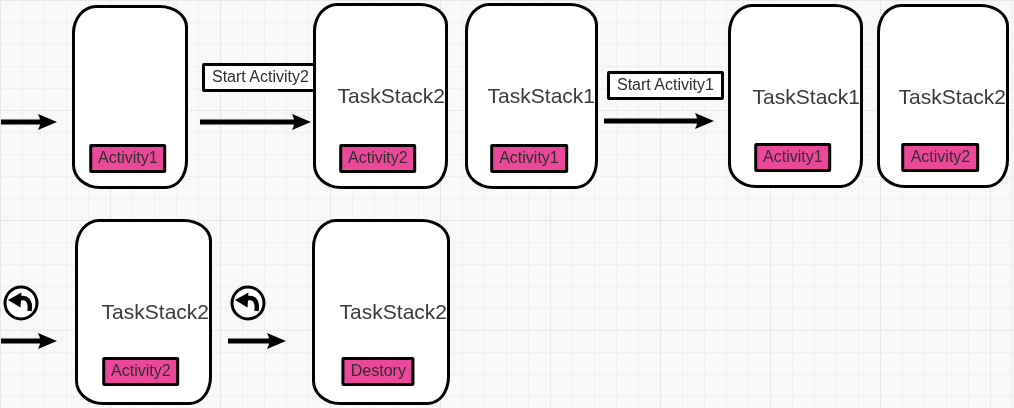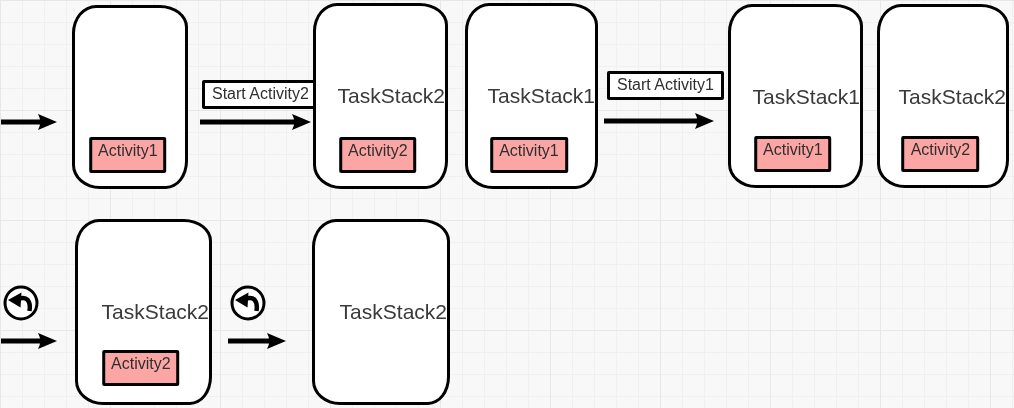--- a/index.html
+++ b/index.html
@@ -35,24 +35,24 @@
     font-size: 21px;
     color: #3a3a3a;
     white-space: nowrap;
   }
   .activity-box {
     position: absolute;
     left: 48%;
     transform: translateX(-50%);
     bottom: 13px;
     box-sizing: border-box;
-    background: #fca5a5;
+    background: #ec4899;
     border: 3px solid #000000;
     border-radius: 2px;
-    padding: 2px 6px 10px 6px;
+    padding: 2px 6px 3px 6px;
     font-size: 16px;
     color: #2f2f2f;
     white-space: nowrap;
   }
   .card-bottom .activity-box { bottom: 16px; }
   .edge-label {
     position: absolute;
     box-sizing: border-box;
     background: #ffffff;
     border: 3px solid #000000;
@@ -76,21 +76,21 @@
     <svg width="56" height="20" viewBox="0 0 56 20">
       <line x1="0" y1="10" x2="40" y2="10" stroke="#000" stroke-width="5"></line>
       <path d="M37 2 L56 10 L37 18 Q41.5 10 37 2 Z" fill="#000"></path>
     </svg>
   </div>
 
   <div class="card" style="left:72px; top:5px; width:116px; height:184px;">
     <div class="activity-box">Activity1</div>
   </div>
 
-  <div class="edge-label" style="left:202px; top:80px;">Start Activity2</div>
+  <div class="edge-label" style="left:202px; top:63px;">Start Activity2</div>
 
   <div class="arrow" style="left:200px; top:112px;">
     <svg width="111" height="20" viewBox="0 0 111 20">
       <line x1="0" y1="10" x2="95" y2="10" stroke="#000" stroke-width="5"></line>
       <path d="M92 2 L111 10 L92 18 Q96.5 10 92 2 Z" fill="#000"></path>
     </svg>
   </div>
 
   <div class="card" style="left:313px; top:3px; width:135px; height:186px;">
     <div class="card-title">TaskStack2</div>
@@ -151,15 +151,16 @@
 
   <div class="arrow" style="left:228px; top:331px;">
     <svg width="58" height="20" viewBox="0 0 58 20">
       <line x1="0" y1="10" x2="42" y2="10" stroke="#000" stroke-width="5"></line>
       <path d="M39 2 L58 10 L39 18 Q43.5 10 39 2 Z" fill="#000"></path>
     </svg>
   </div>
 
   <div class="card card-bottom" style="left:312px; top:219px; width:138px; height:186px;">
     <div class="card-title">TaskStack2</div>
+    <div class="activity-box">Destory</div>
   </div>
 
 </div>
 
 </body></html>

